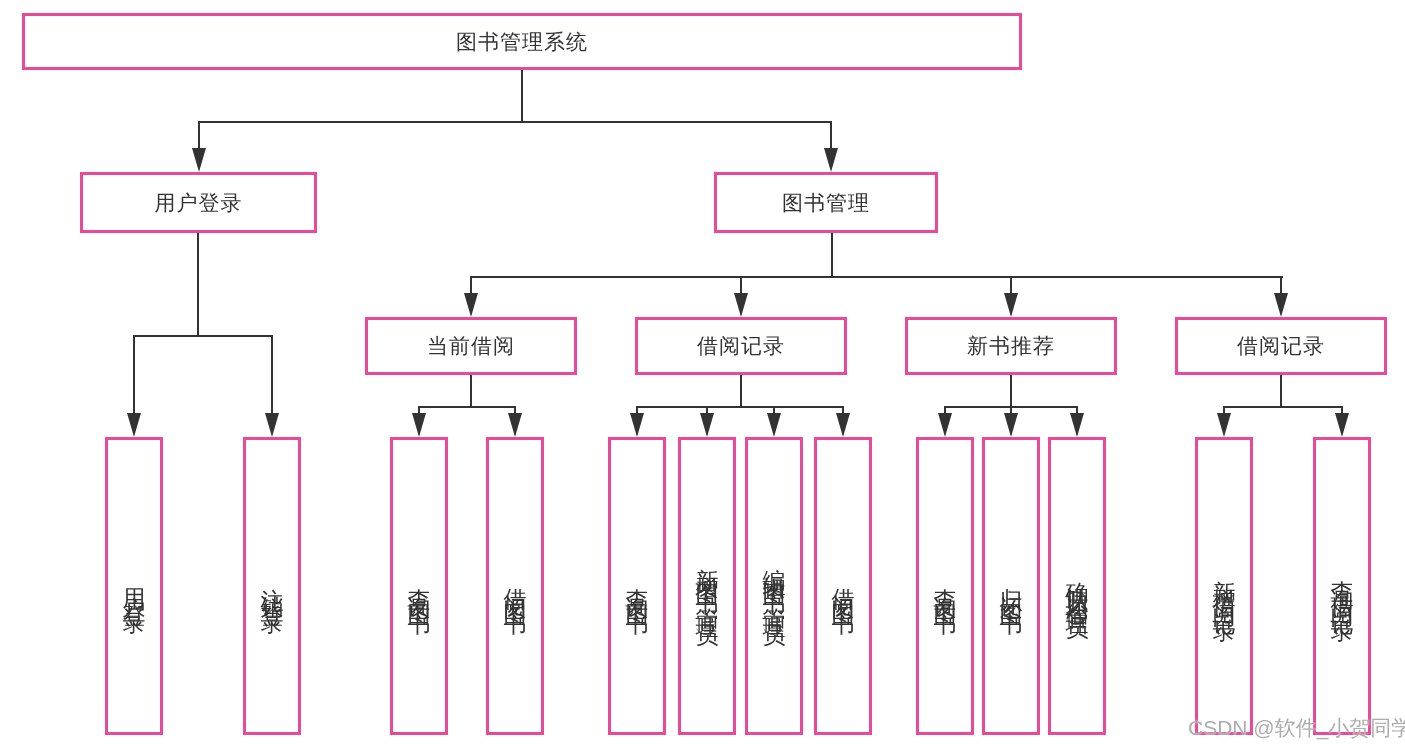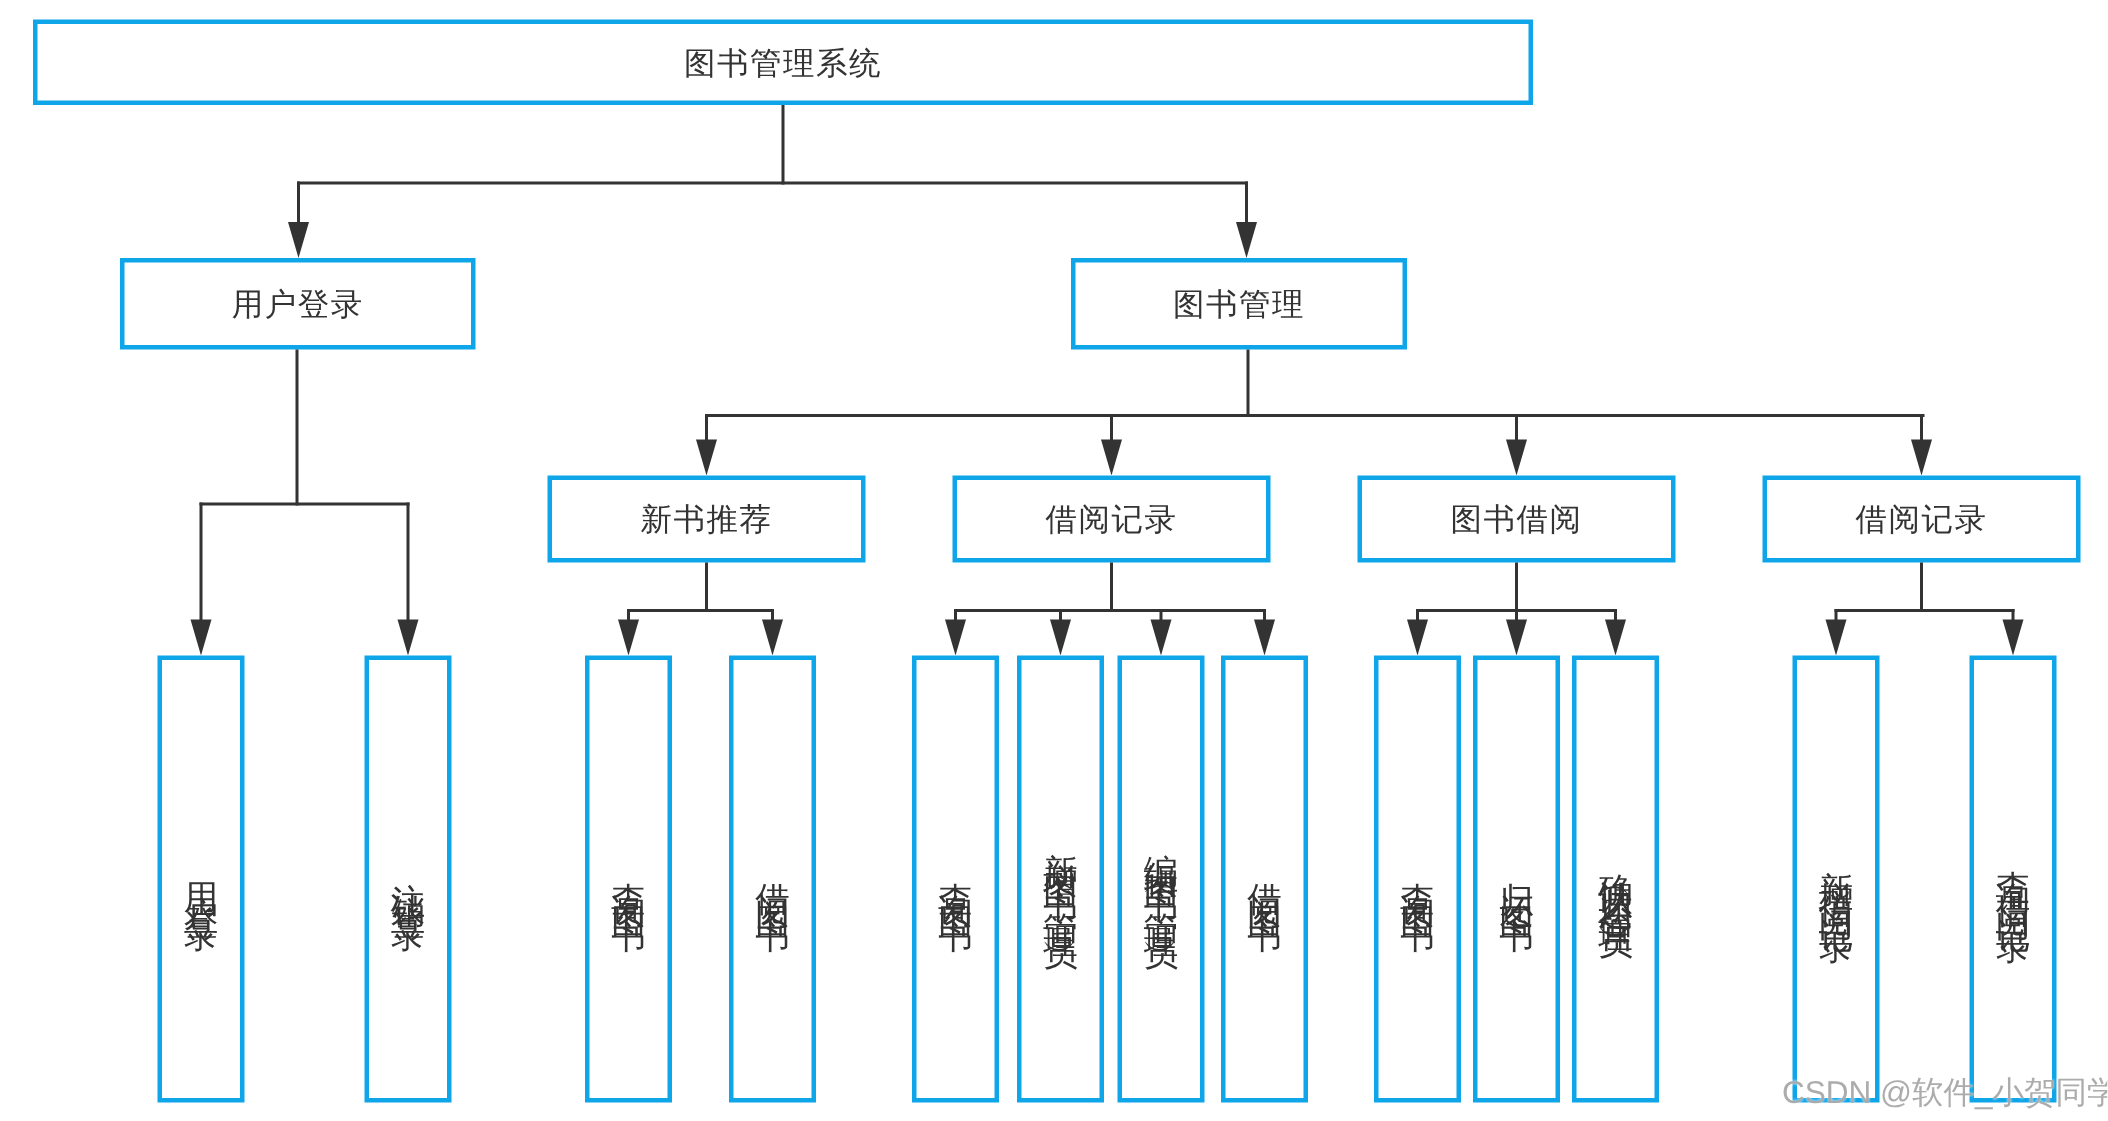--- a/index.html
+++ b/index.html
@@ -1,21 +1,21 @@
 <!DOCTYPE html>
 <html><head>
 <meta charset="utf-8">
 <style>
   html,body{margin:0;padding:0;background:#ffffff;}
   body{font-family:"Liberation Sans","DejaVu Sans",sans-serif;}
   *{box-sizing:border-box;}
   #stage{position:relative;width:1405px;height:747px;background:#fff;overflow:hidden;}
   .box{
     position:absolute;
-    border:3px solid #0ea5e9;
+    border:3px solid #ec4899;
     background:#ffffff;
     display:flex;align-items:center;justify-content:center;
     color:#333333;
   }
   .hlabel{font-size:21px;letter-spacing:1px;white-space:nowrap;}
   .leaf{width:58px;height:298px;top:437px;}
   .vtext{
     writing-mode:vertical-rl;
     text-orientation:mixed;
     font-size:23px;
@@ -73,27 +73,27 @@
   <div class="line" style="left:470px;top:276px;width:2px;height:22px"></div>
   <div class="arrow" style="left:464px;top:293px"></div>
   <div class="line" style="left:740px;top:276px;width:2px;height:22px"></div>
   <div class="arrow" style="left:734px;top:293px"></div>
   <div class="line" style="left:1010px;top:276px;width:2px;height:22px"></div>
   <div class="arrow" style="left:1004px;top:293px"></div>
   <div class="line" style="left:1280px;top:276px;width:2px;height:22px"></div>
   <div class="arrow" style="left:1274px;top:293px"></div>
 
   <div class="box" style="left:365px;top:317px;width:212px;height:58px">
-    <span class="hlabel">新书推荐</span>
+    <span class="hlabel">当前借阅</span>
   </div>
   <div class="box" style="left:635px;top:317px;width:212px;height:58px">
     <span class="hlabel">借阅记录</span>
   </div>
   <div class="box" style="left:905px;top:317px;width:212px;height:58px">
-    <span class="hlabel">图书借阅</span>
+    <span class="hlabel">新书推荐</span>
   </div>
   <div class="box" style="left:1175px;top:317px;width:212px;height:58px">
     <span class="hlabel">借阅记录</span>
   </div>
 
   <div class="line" style="left:470px;top:375px;width:2px;height:33px"></div>
   <div class="line" style="left:418px;top:406px;width:98px;height:2px"></div>
   <div class="line" style="left:418px;top:406px;width:2px;height:10px"></div>
   <div class="arrow" style="left:412px;top:413px"></div>
   <div class="line" style="left:514px;top:406px;width:2px;height:10px"></div>

